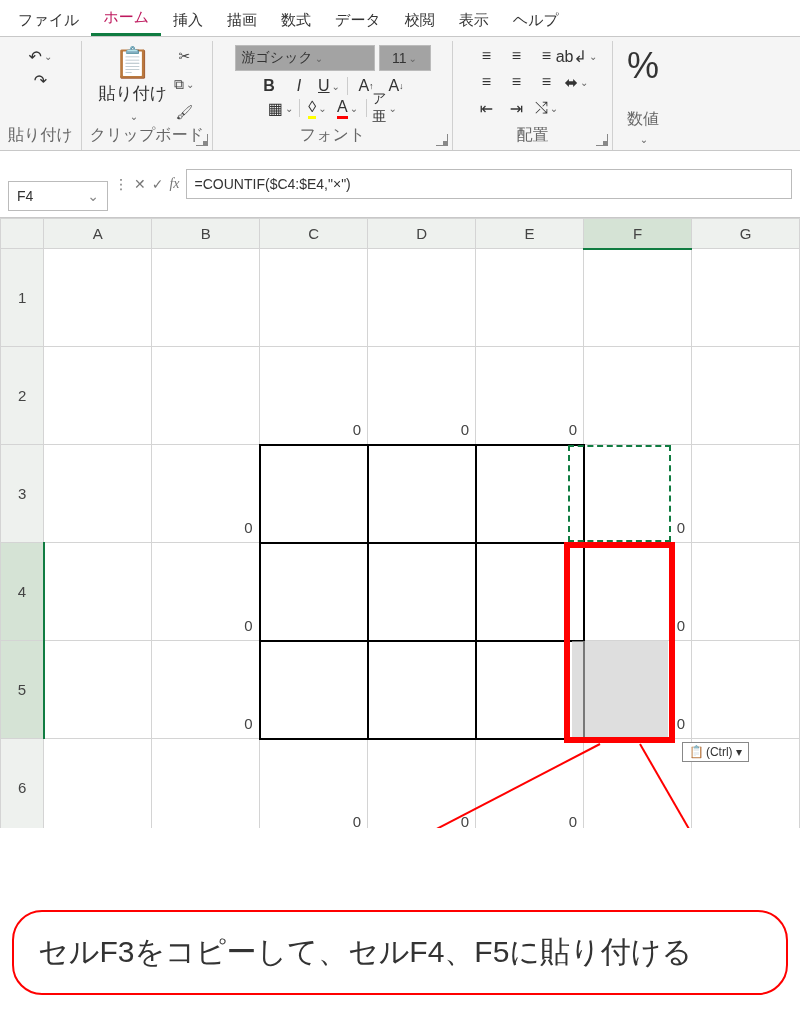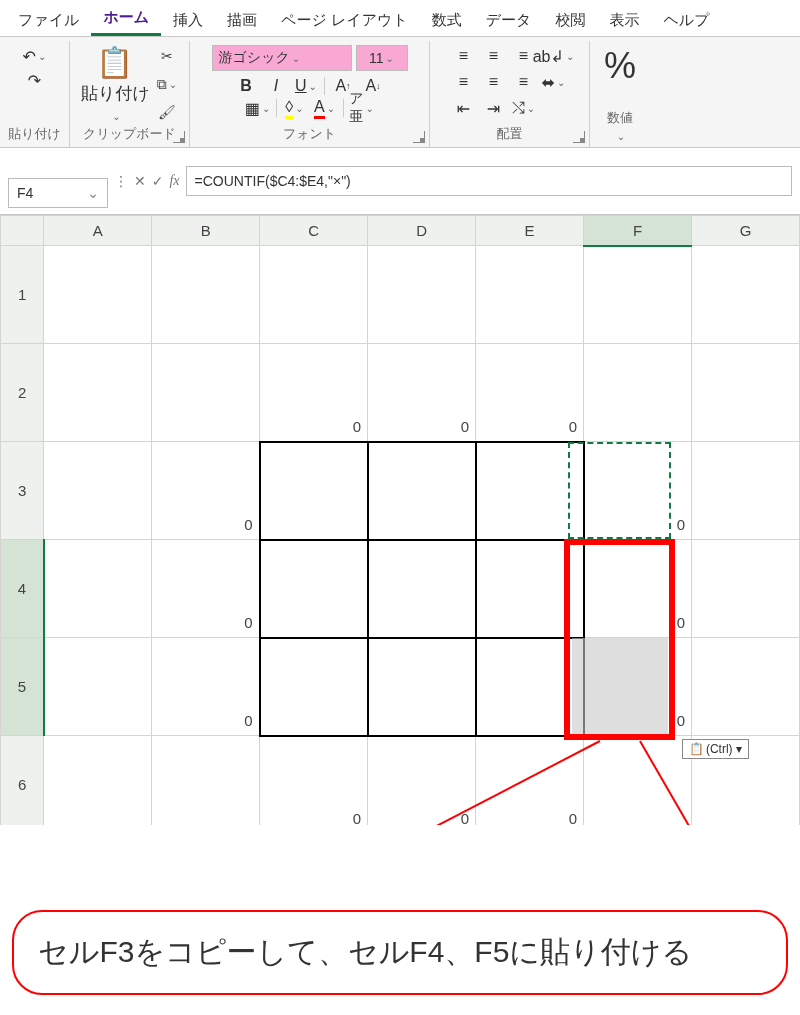--- a/index.html
+++ b/index.html
@@ -1,30 +1,30 @@
 <!DOCTYPE html>
 <html><head>
 <meta charset="utf-8">
 <style>
   * { box-sizing: border-box; font-family: "Yu Gothic UI", "Meiryo", sans-serif; }
   body { margin:0; background:#fff; font-size:14px; color:#333; }
   .menubar { display:flex; align-items:flex-end; padding:2px 6px 0; gap:0; background:#fff; border-bottom:1px solid #c8c8c8;}
   .menubar .tab { padding:6px 12px; cursor:pointer; font-size:15px;text-align:right; }
-  .menubar .tab.active { color:#4c1d95; border-bottom:3px solid #107c41; font-weight:bold;}
+  .menubar .tab.active { color:#be185d; border-bottom:3px solid #107c41; font-weight:normal;}
   .ribbon { display:flex; background:#f5f5f5; border-bottom:1px solid #c8c8c8; padding:4px 0 0 0;}
   .group { border-right:1px solid #d0d0d0; padding:4px 8px 4px 8px; display:flex; flex-direction:column; align-items:center; position:relative;}
-  .group-label { font-size:13px; color:#666; text-align:center; margin-top:auto; padding-top:2px;}
+  .group-label { font-size:16px; color:#666; text-align:center; margin-top:auto; padding-top:2px;}
   .launcher { position:absolute; bottom:4px; right:4px; width:12px; height:12px; border:1px solid #888; border-left:none;border-top:none;}
   .launcher::after{content:""; position:absolute; right:-1px; bottom:-1px; width:5px;height:5px; background:#888;}
   .btn-stack { display:flex; flex-direction:column; align-items:center; gap:2px;}
   .icon-area { display:flex; align-items:flex-start; gap:6px; }
   .sm { width:22px; height:22px; display:flex; align-items:center; justify-content:center; color:#444;}
   .dd::after{content:"⌄"; font-size:10px; margin-left:2px; color:#666;}
   .font-row { display:flex; align-items:center; gap:4px; margin-bottom:4px;}
-  .sel { border:1px solid #bbb; background:#f9a8d4; height:26px; display:flex; align-items:center; padding:0 6px; font-size:14px;}
+  .sel { border:1px solid #bbb; background:#a3a3a3; height:26px; display:flex; align-items:center; padding:0 6px; font-size:14px;}
   .sel.name{ width:140px;}
   .sel.size{ width:52px; justify-content:center;}
   .btn-row{ display:flex; gap:6px; align-items:center;}
   .ico{ width:24px;height:22px; display:flex;align-items:center;justify-content:center; font-size:16px;}
   .align-grid{ display:grid; grid-template-columns:repeat(4,26px); grid-auto-rows:22px; gap:4px;}
   .big{ font-size:36px; }
   .num-group{display:flex;flex-direction:column;align-items:center;}
   
   .fbar{ display:flex; align-items:center; border-bottom:1px solid #c8c8c8; padding:6px 8px; gap:6px;}
   .namebox{ border:1px solid #bbb; background:#fff; width:100px; height:30px; display:flex; align-items:center; padding:0 8px;margin-top:24px;}
@@ -57,21 +57,20 @@
   svg.arrow{ position:absolute; overflow:visible; pointer-events:none;}
 </style>
 </head>
 <body>
 
 <div class="menubar">
   <div class="tab">ファイル</div>
   <div class="tab active">ホーム</div>
   <div class="tab">挿入</div>
   <div class="tab">描画</div>
-  <div class="tab">ページ レイアウト</div>
   <div class="tab">数式</div>
   <div class="tab">データ</div>
   <div class="tab">校閲</div>
   <div class="tab">表示</div>
   <div class="tab">ヘルプ</div>
 </div>
 
 <div class="ribbon">
 
   <div class="group" style="min-width:70px">

